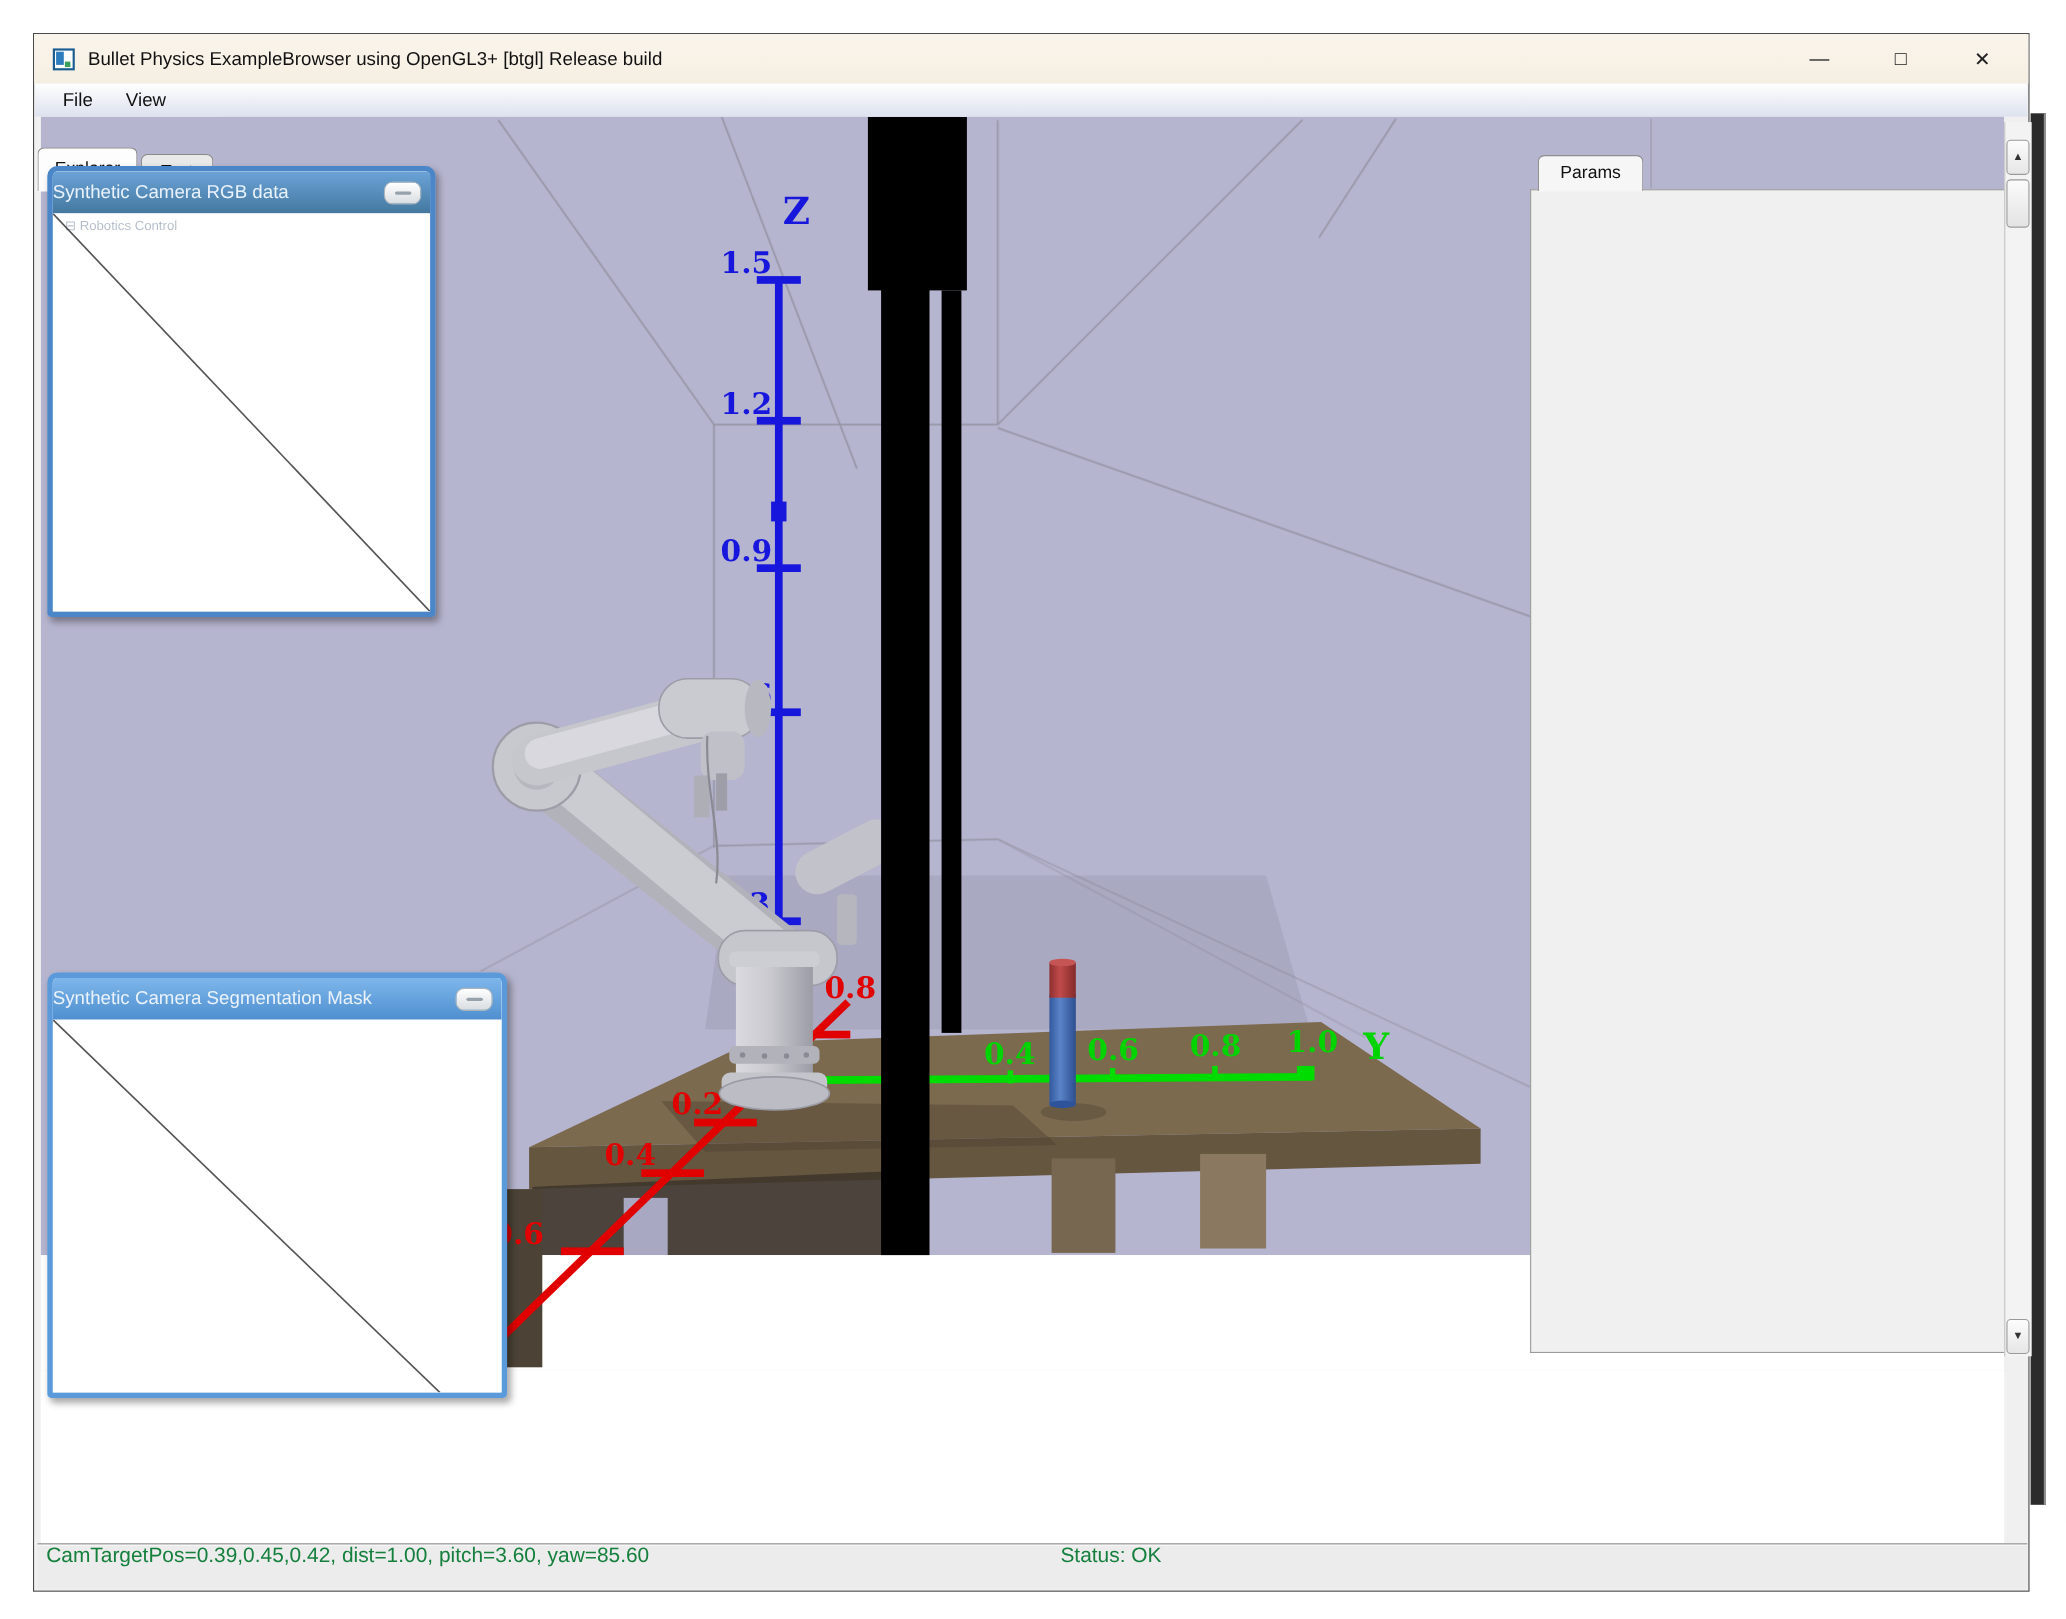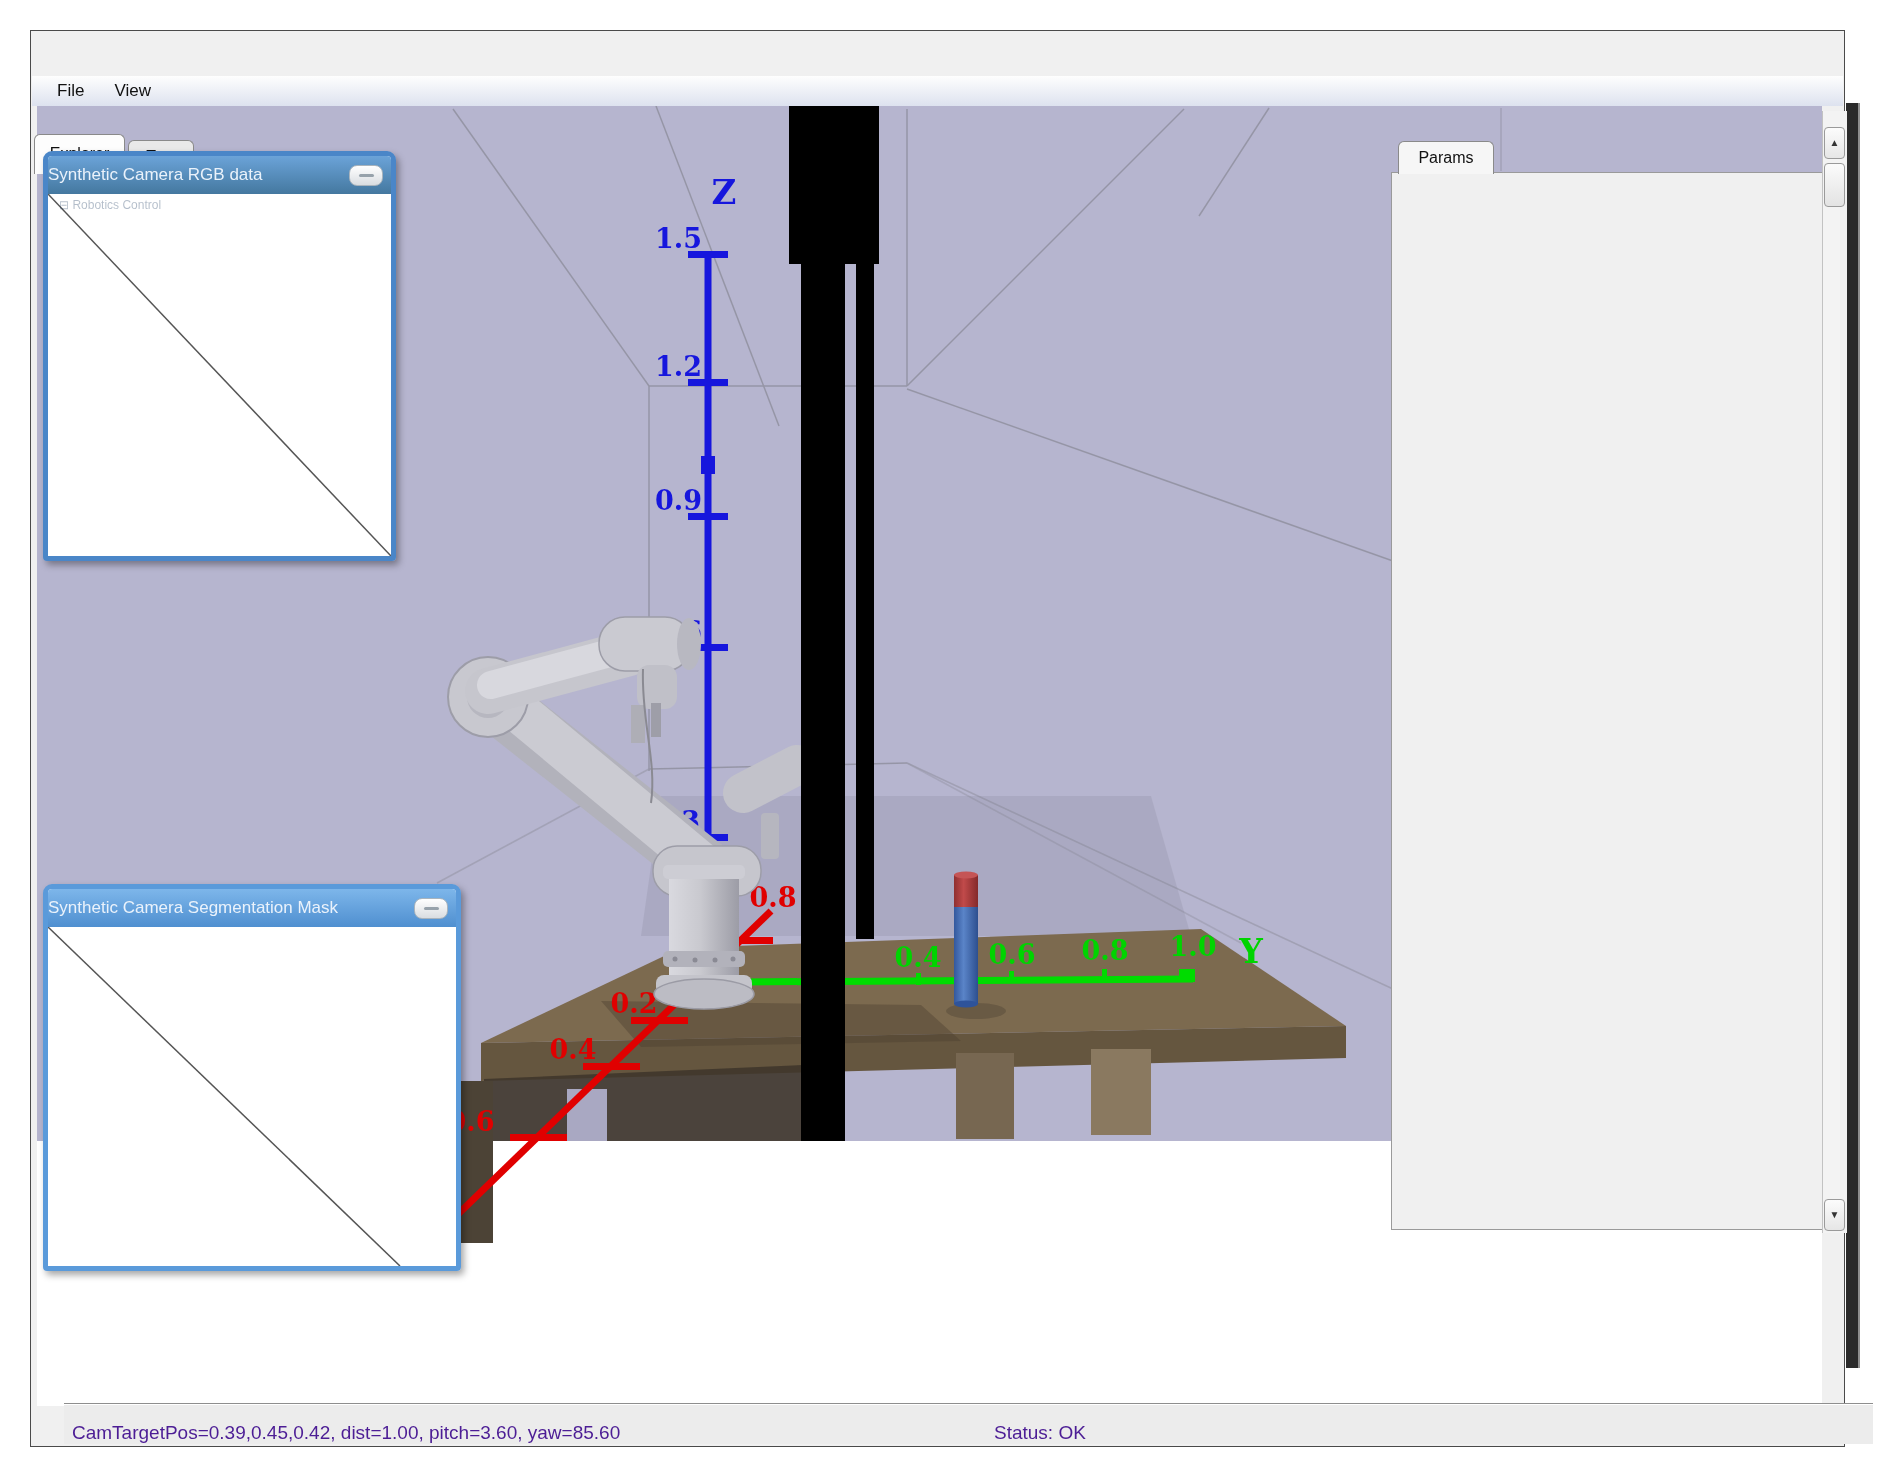--- a/index.html
+++ b/index.html
@@ -61,36 +61,45 @@
           border:1px solid #9a9a9a;border-radius:4px;text-align:center;line-height:30px;
           font-size:10px;color:#333;box-sizing:border-box;}
   .sb-up{top:16px;}
   .sb-down{bottom:2px;}
   .sb-thumb{position:absolute;left:1px;top:52px;width:21px;height:44px;border:1px solid #9a9a9a;
             border-radius:4px;background:linear-gradient(#fbfbfb,#e3e3e3);box-sizing:border-box;}
   
   .bottom-white{position:absolute;left:6px;top:1215px;width:1785px;height:160px;background:#ffffff;}
   .statusbar{position:absolute;left:3px;bottom:2px;width:1809px;height:40px;background:#ececec;
              border-top:1px solid #8e8e8e;box-shadow:inset 0 1px 0 #ffffff;display:flex;
-             align-items:flex-end;font-size:19px;color:#4c1d95;z-index:70;margin-left:30px;}
+             align-items:flex-start;font-size:19px;color:#15803d;z-index:70;}
   .status-left{margin-left:8px;white-space:nowrap;}
   .status-right{position:absolute;left:930px;}
   
   .edge-shadow{position:absolute;left:1846px;top:103px;width:12px;height:1265px;background:#2b2b2b;
                border-right:2px solid #8f8f8f;z-index:5;}
   .axis-num{font-family:"DejaVu Serif",serif;font-weight:bold;}
 </style>
 </head>
 <body>
 
 <div class="page">
   <div class="edge-shadow"></div>
 
   <div class="window">
 
+    <div class="titlebar">
+      <span class="app-icon"></span>
+      <span class="win-title">Bullet Physics ExampleBrowser using OpenGL3+ [btgl] Release build</span>
+      <span class="win-btns">
+        <span class="win-btn">—</span>
+        <span class="win-btn">□</span>
+        <span class="win-btn">✕</span>
+      </span>
+    </div>
 
     <div class="menubar">
       <span class="menu-item">File</span>
       <span class="menu-item">View</span>
     </div>
 
     <div class="tabstrip-bg"></div>
 
     <div class="viewport">
       <svg width="1785" height="1140" viewBox="36 105 1785 1140" xmlns="http://www.w3.org/2000/svg">

